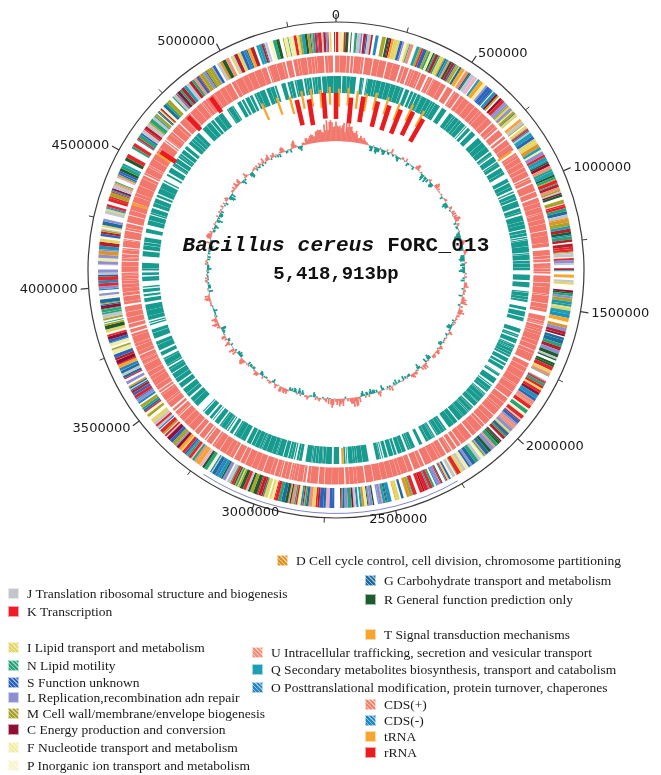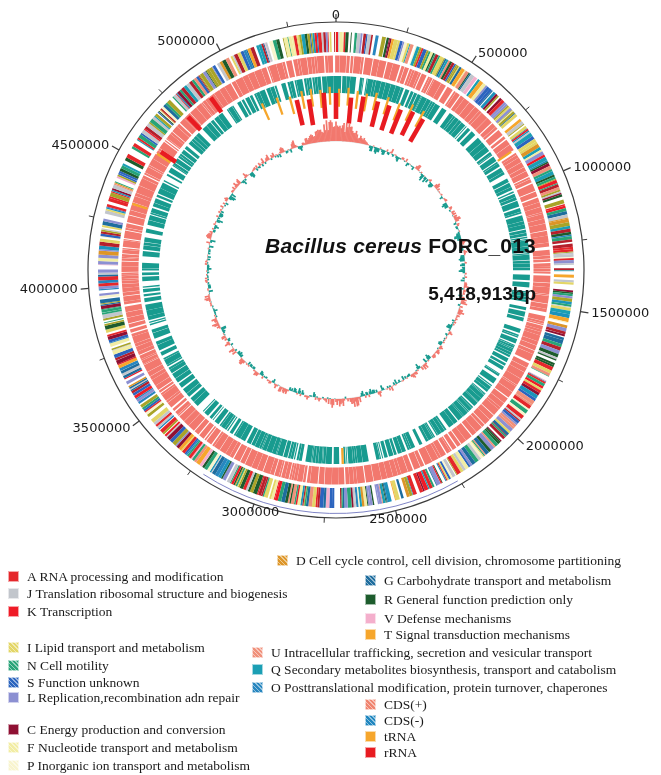--- a/index.html
+++ b/index.html
@@ -1,24 +1,24 @@
 <!DOCTYPE html>
 <html><head>
 <meta charset="utf-8">
 <style>
   html,body{margin:0;padding:0;background:#ffffff;}
   .fig{position:relative;width:661px;height:775px;background:#ffffff;overflow:hidden;
        font-family:"Liberation Serif",serif;}
   .plot-wrap{position:absolute;left:0;top:0;width:661px;height:540px;}
   svg{display:block;}
-  .ctr{position:absolute;left:136px;top:234px;width:400px;text-align:right;color:#111;
-       font-family:Liberation Sans, sans-serif;font-weight:bold;pointer-events:none;}
+  .ctr{position:absolute;left:136px;top:234px;width:400px;text-align:center;color:#111;
+       font-family:Liberation Mono, monospace;font-weight:bold;pointer-events:none;}
   .ctr .line1{font-size:21px;letter-spacing:0.2px;}
   .ctr .line1 .it{font-style:italic;}
-  .ctr .line2{font-size:19px;margin-top:25px;}
+  .ctr .line2{font-size:19px;margin-top:6px;}
   .lrow{position:absolute;display:flex;align-items:center;gap:8px;height:15px;
         font-family:"Liberation Serif",serif;font-size:13.5px;color:#1a1a1a;white-space:nowrap;}
   .sw{width:11px;height:11px;flex:0 0 auto;box-shadow:0 0 0 1px rgba(255,255,255,0.6) inset;}
   .sw.tex{background-image:repeating-linear-gradient(45deg,rgba(255,255,255,0.5) 0 1px,transparent 1px 3px);}
   text{font-family:"DejaVu Sans","Liberation Sans",sans-serif;}
 </style>
 </head>
 <body>
 
 <div class="fig">
@@ -1850,47 +1850,47 @@
         <line x1="332.42" y1="141.05" x2="331.90" y2="122.17" stroke="#F2786E" stroke-width="1.7"></line>
         <line x1="333.62" y1="141.02" x2="333.36" y2="126.90" stroke="#F2786E" stroke-width="1.7"></line>
         <line x1="334.81" y1="141.01" x2="334.67" y2="126.19" stroke="#F2786E" stroke-width="1.7"></line>
       </svg>
     <div class="ctr">
       <div class="line1"><span class="it">Bacillus cereus</span><span> FORC_013</span></div>
       <div class="line2">5,418,913bp</div>
     </div>
   </div>
 
-  <div class="lrow" style="left:8px;top:569px">
-      <span class="sw" style="background-color: rgb(229, 39, 43);"></span>
-      <span>A RNA processing and modification</span>
-    </div>
   <div class="lrow" style="left:8px;top:586px">
       <span class="sw" style="background-color: rgb(194, 198, 204);"></span>
       <span>J Translation ribosomal structure and biogenesis</span>
     </div>
   <div class="lrow" style="left:8px;top:604px">
       <span class="sw" style="background-color: rgb(239, 27, 39);"></span>
       <span>K Transcription</span>
     </div>
   <div class="lrow" style="left:8px;top:640px">
       <span class="sw tex" style="background-color: rgb(227, 214, 102);"></span>
       <span>I Lipid transport and metabolism</span>
     </div>
   <div class="lrow" style="left:8px;top:658px">
       <span class="sw tex" style="background-color: rgb(42, 164, 121);"></span>
-      <span>N Cell motility</span>
+      <span>N Lipid motility</span>
     </div>
   <div class="lrow" style="left:8px;top:675px">
       <span class="sw tex" style="background-color: rgb(43, 100, 190);"></span>
       <span>S Function unknown</span>
     </div>
   <div class="lrow" style="left:8px;top:690px">
       <span class="sw" style="background-color: rgb(140, 144, 210);"></span>
       <span>L Replication,recombination adn repair</span>
+    </div>
+  <div class="lrow" style="left:8px;top:706px">
+      <span class="sw tex" style="background-color: rgb(169, 164, 40);"></span>
+      <span>M Cell wall/membrane/envelope biogenesis</span>
     </div>
   <div class="lrow" style="left:8px;top:740px">
       <span class="sw tex" style="background-color: rgb(242, 237, 164);"></span>
       <span>F Nucleotide transport and metabolism</span>
     </div>
   <div class="lrow" style="left:8px;top:722px">
       <span class="sw" style="background-color: rgb(143, 16, 51);"></span>
       <span>C Energy production and conversion</span>
     </div>
   <div class="lrow" style="left:8px;top:758px">
@@ -1903,24 +1903,20 @@
       <span>G Carbohydrate transport and metabolism</span>
     </div>
   <div class="lrow" style="left:277px;top:553px">
       <span class="sw tex" style="background-color: rgb(221, 149, 39);"></span>
       <span>D Cell cycle control, cell division, chromosome partitioning</span>
     </div>
   <div class="lrow" style="left:365px;top:592px">
       <span class="sw" style="background-color: rgb(29, 92, 45);"></span>
       <span>R General function prediction only</span>
     </div>
-  <div class="lrow" style="left:365px;top:611px">
-      <span class="sw" style="background-color: rgb(244, 175, 204);"></span>
-      <span>V Defense mechanisms</span>
-    </div>
   <div class="lrow" style="left:365px;top:627px">
       <span class="sw" style="background-color: rgb(246, 166, 44);"></span>
       <span>T Signal transduction mechanisms</span>
     </div>
   <div class="lrow" style="left:252px;top:645px">
       <span class="sw tex" style="background-color: rgb(240, 144, 122);"></span>
       <span>U Intracellular trafficking, secretion and vesicular transport</span>
     </div>
   <div class="lrow" style="left:252px;top:662px">
       <span class="sw" style="background-color: rgb(27, 159, 180);"></span>

